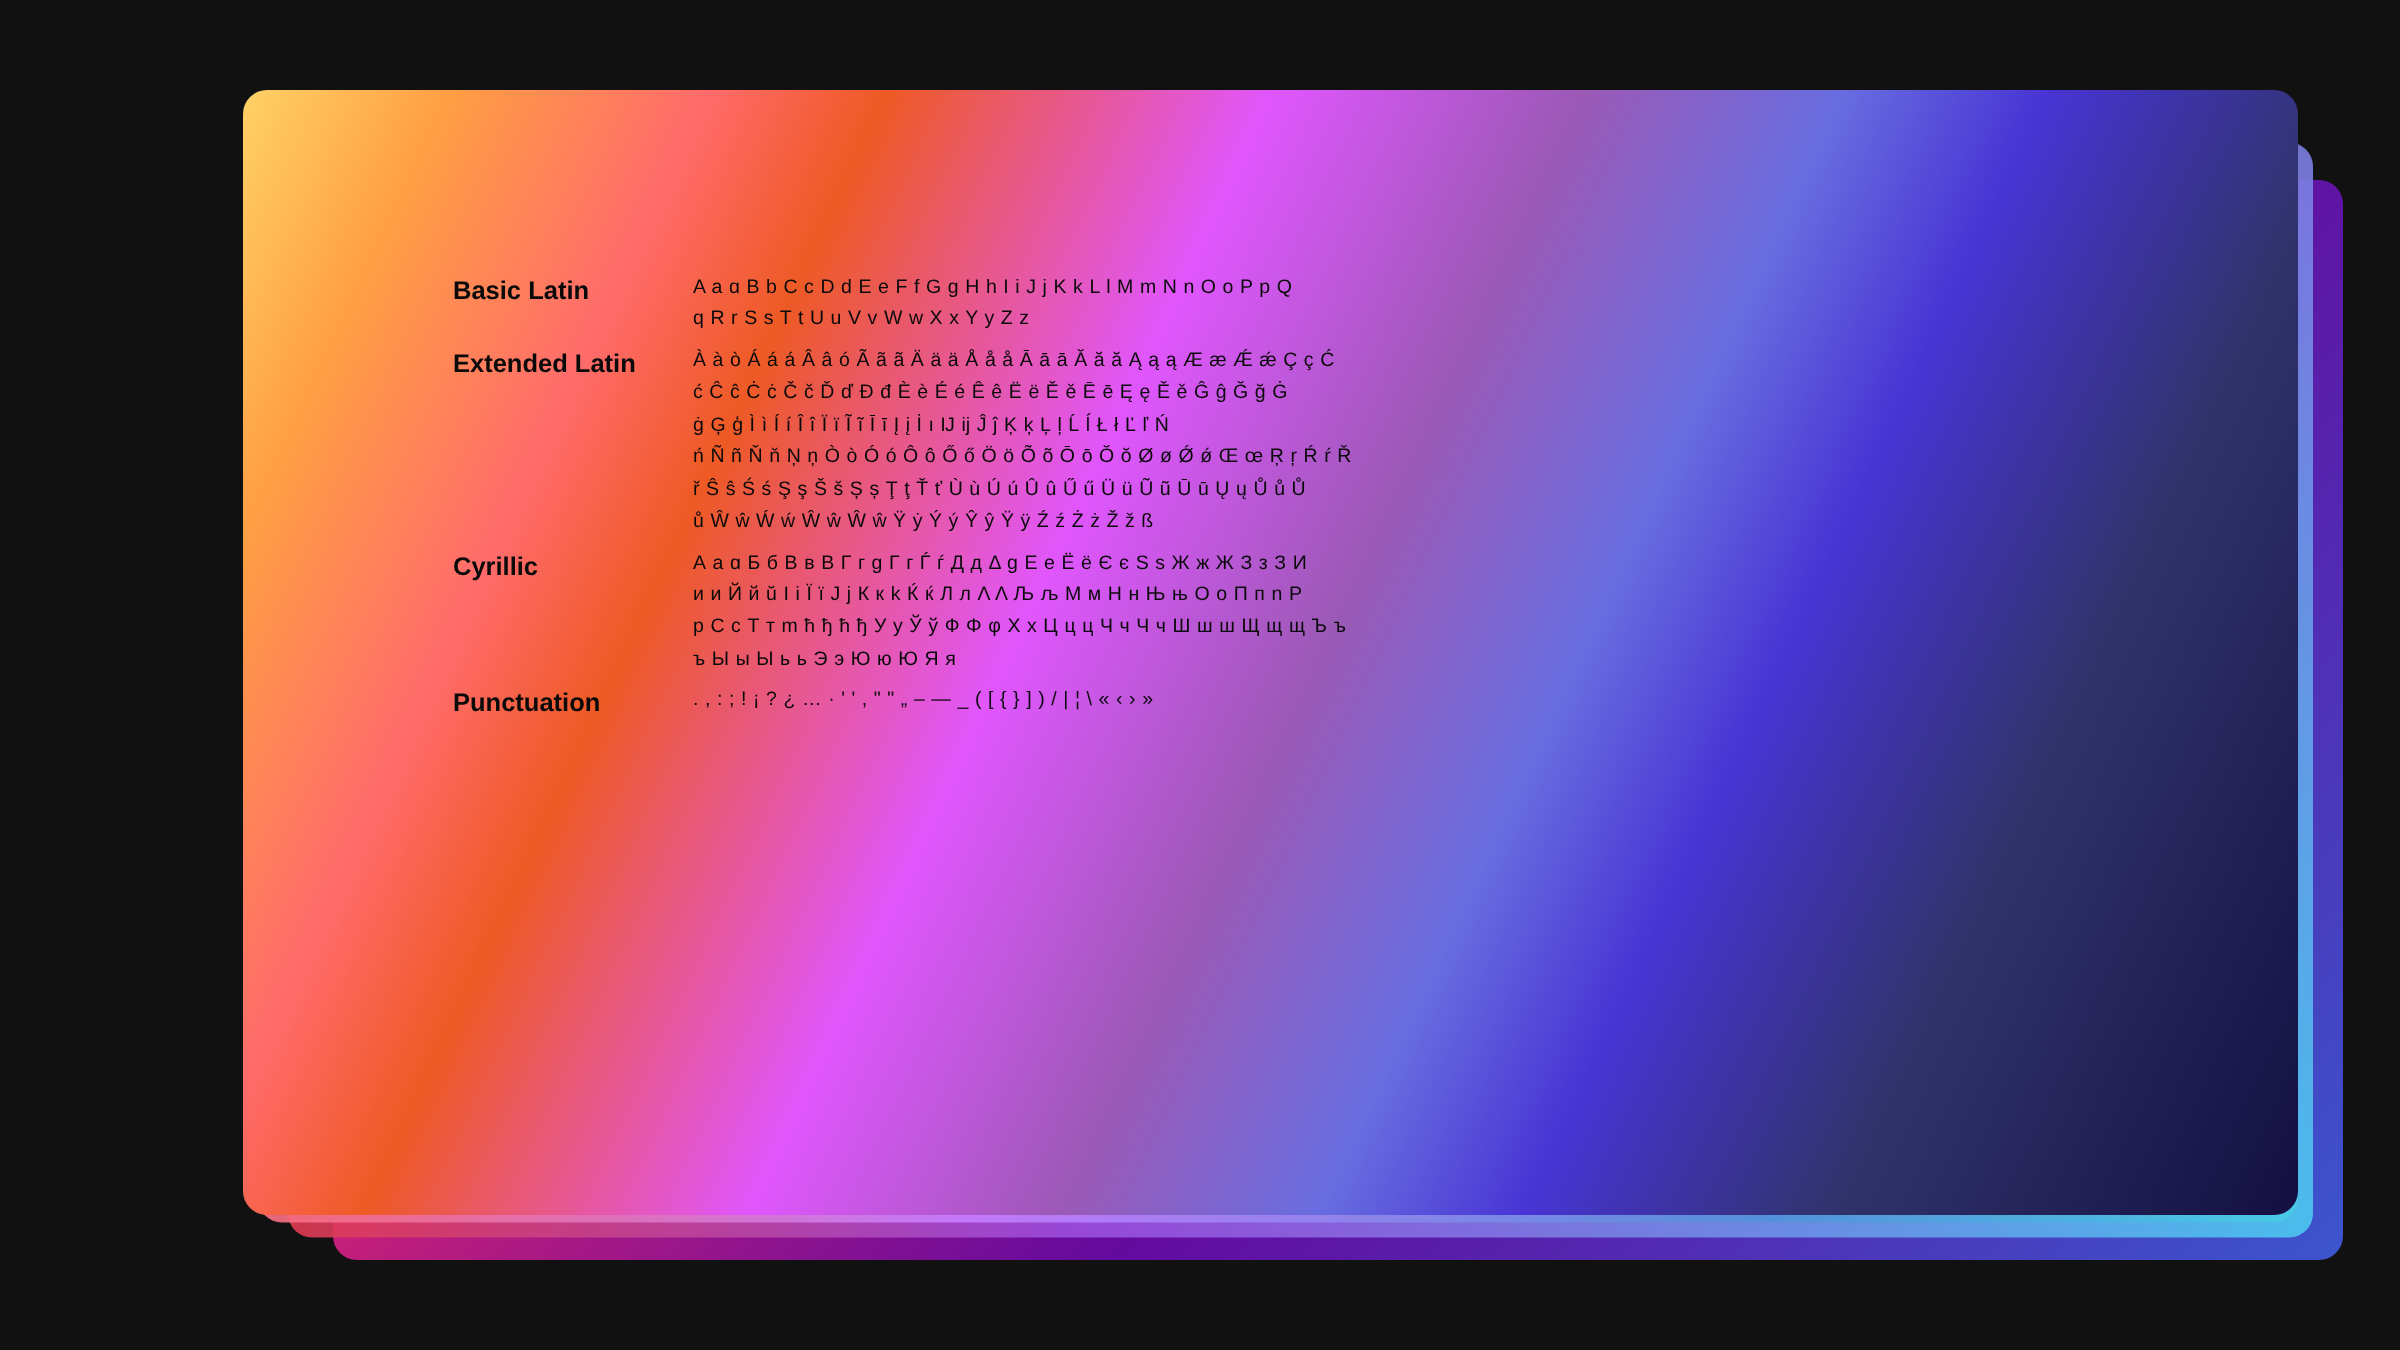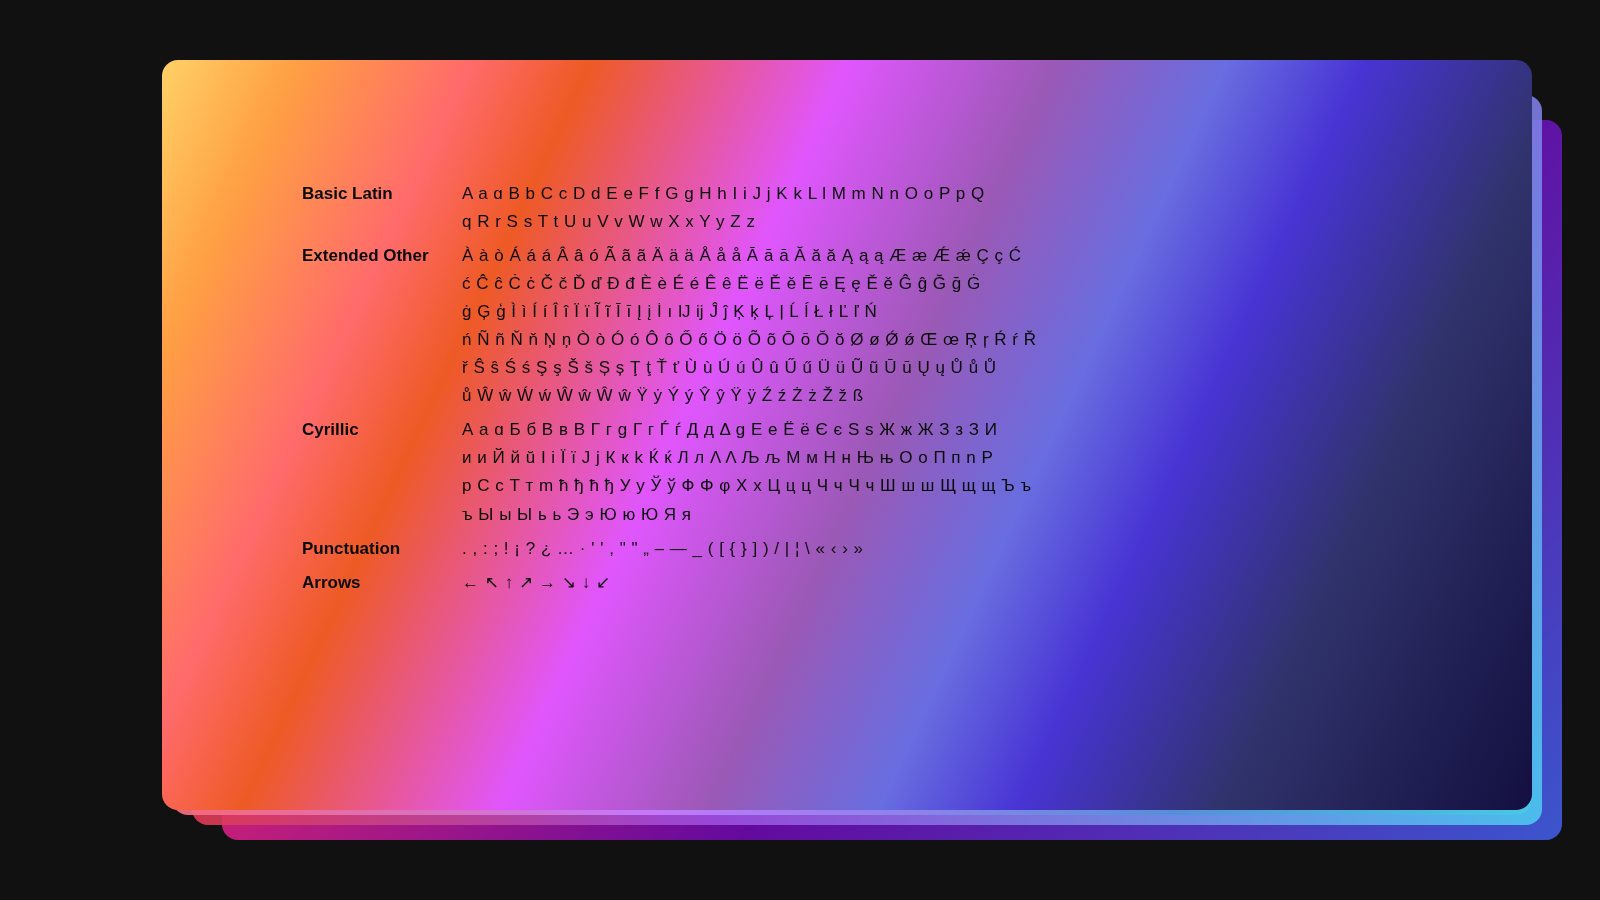--- a/index.html
+++ b/index.html
@@ -99,21 +99,21 @@
       padding-right: 24px;
       padding-bottom: 6px;
       vertical-align: top;
       white-space: nowrap;
       padding-top: 4px;
       width: 160px;
     }
 
     .glyph-chars {
       display: table-cell;
-      font-size: 17px;
+      font-size: 13px;
       color: #0a0a0a;
       line-height: 1.65;
       padding-bottom: 6px;
       vertical-align: top;
       letter-spacing: 0.03em;
     }
   </style>
 </head>
 <body>
 
@@ -129,21 +129,21 @@
 
         <div class="glyph-row">
           <div class="glyph-label">Basic Latin</div>
           <div class="glyph-chars">
             <span>A a ɑ B b C c D d E e F f G g H h I i J j K k L l M m N n O o P p Q</span><br>
             <span>q R r S s T t U u V v W w X x Y y Z z</span>
           </div>
         </div>
 
         <div class="glyph-row">
-          <div class="glyph-label">Extended Other</div>
+          <div class="glyph-label">Extended Latin</div>
           <div class="glyph-chars">
             <span>À à ò Á á á Â â ó Ã ã ã Ä ä ä Å å å Ā ā ā Ă ă ă Ą ą ą Æ æ Ǽ ǽ Ç ç Ć</span><br>
             <span>ć Ĉ ĉ Ċ ċ Č č Ď ď Đ đ È è É é Ê ê Ë ë Ě ě Ē ē Ę ę Ě ě Ĝ ĝ Ğ ğ Ġ</span><br>
             <span>ġ Ģ ģ Ì ì Í í Î î Ï ï Ĩ ĩ Ī ī Į į İ ı Ĳ ĳ Ĵ ĵ Ķ ķ Ļ ļ Ĺ ĺ Ł ł Ľ ľ Ń</span><br>
             <span>ń Ñ ñ Ň ň Ņ ņ Ò ò Ó ó Ô ô Ő ő Ö ö Õ õ Ō ō Ŏ ŏ Ø ø Ǿ ǿ Œ œ Ŗ ŗ Ŕ ŕ Ř</span><br>
             <span>ř Ŝ ŝ Ś ś Ş ş Š š Ș ș Ţ ţ Ť ť Ù ù Ú ú Û û Ű ű Ü ü Ũ ũ Ū ū Ų ų Ů ů Ů</span><br>
             <span>ů Ŵ ŵ Ẃ ẃ Ŵ ŵ Ŵ ŵ Ÿ ẏ Ý ý Ŷ ŷ Ÿ ÿ Ź ź Ż ż Ž ž ß</span>
           </div>
         </div>
 
@@ -160,23 +160,17 @@
         <div class="glyph-row">
           <div class="glyph-label">Punctuation</div>
           <div class="glyph-chars">
             <span>. , : ; ! ¡ ? ¿ … · ' ' , " " „ – — _ ( [ { } ] ) / | ¦ \ « ‹ › »</span>
           </div>
         </div>
 
 
 
 
-        <div class="glyph-row">
-          <div class="glyph-label">Arrows</div>
-          <div class="glyph-chars">
-            <span>← ↖ ↑ ↗ → ↘ ↓ ↙</span>
-          </div>
-        </div>
 
       </div>
     </div>
   </div>
 </div>
 
 </body></html>

